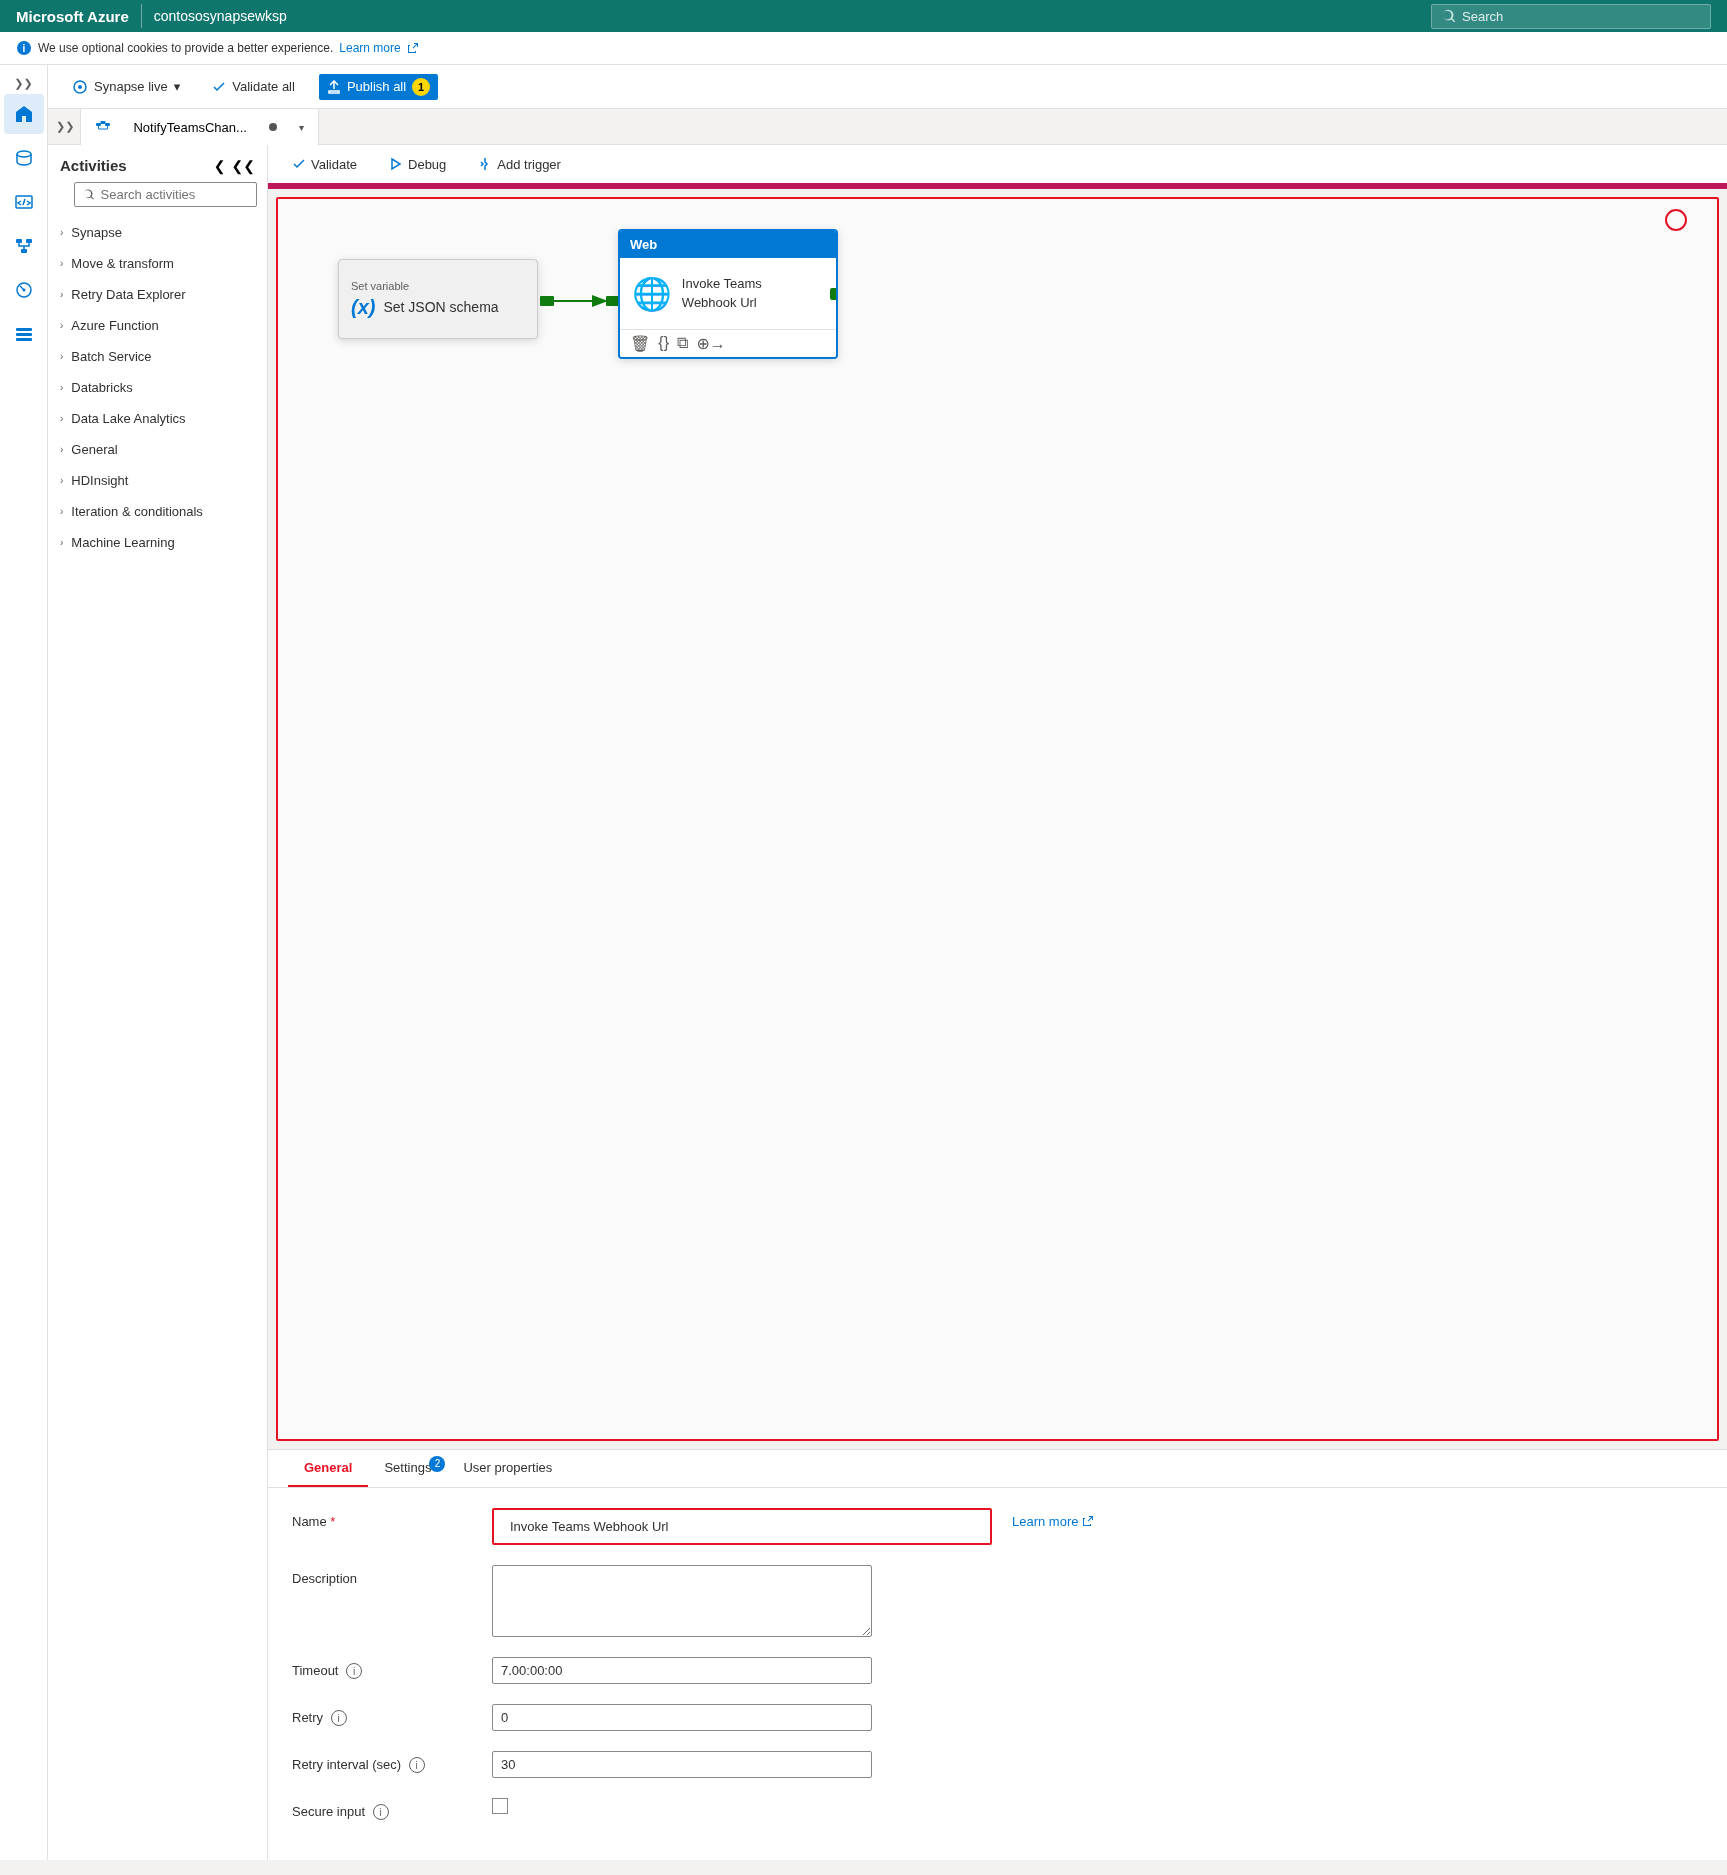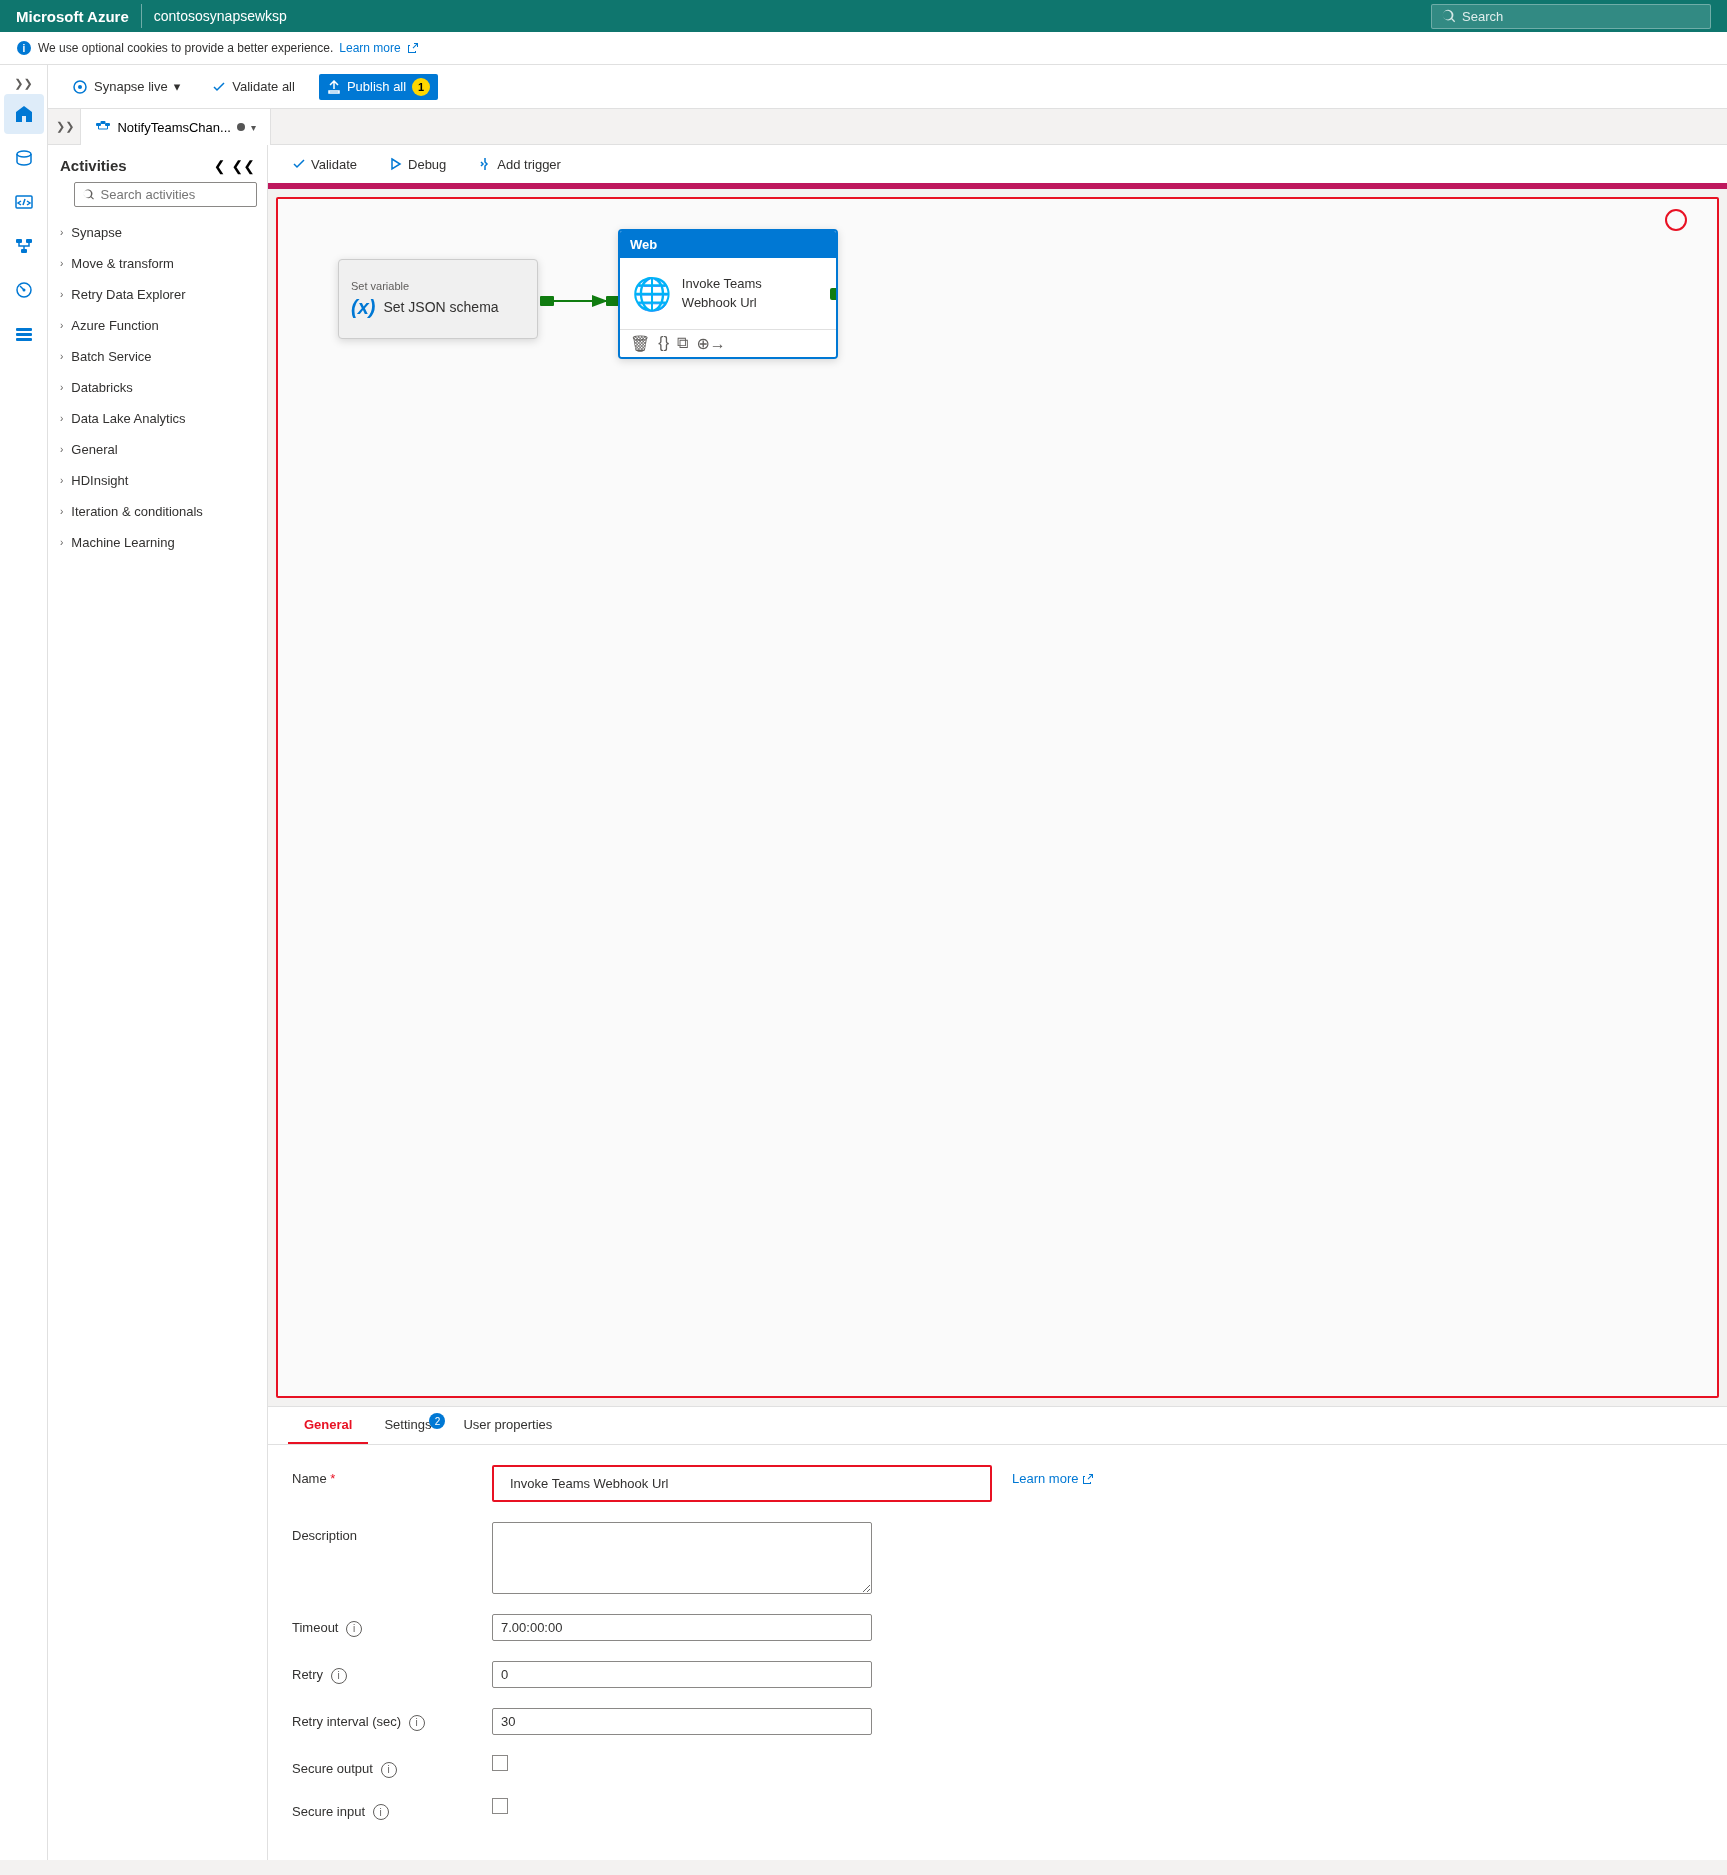--- a/index.html
+++ b/index.html
@@ -129,21 +129,21 @@
       background: #f3f2f1;
       border-bottom: 1px solid #e0e0e0;
       display: flex;
       align-items: center;
       padding-left: 8px;
       height: 36px;
     }
     .tab-item {
       display: flex;
       align-items: center;
-      gap: 6px;
+      gap: 22px;
       padding: 18px 14px;
       background: #fff;
       border: 1px solid #e0e0e0;
       border-bottom: none;
       font-size: 13px;
       cursor: pointer;
       height: 36px;
     }
     .tab-dot {
       width: 8px;
@@ -721,27 +721,20 @@
             </div>
 
             <div class="form-row">
               <div class="form-label">
                 <span>Retry interval (sec)</span>
                 <span class="info-icon">i</span>
               </div>
               <input type="text" class="form-input" value="30" style="">
             </div>
 
-            <div class="form-row">
-              <div class="form-label">
-                <span>Secure output</span>
-                <span class="info-icon">i</span>
-              </div>
-              <div class="form-checkbox"></div>
-            </div>
 
             <div class="form-row">
               <div class="form-label">
                 <span>Secure input</span>
                 <span class="info-icon">i</span>
               </div>
               <div class="form-checkbox"></div>
             </div>
 
           </div>

